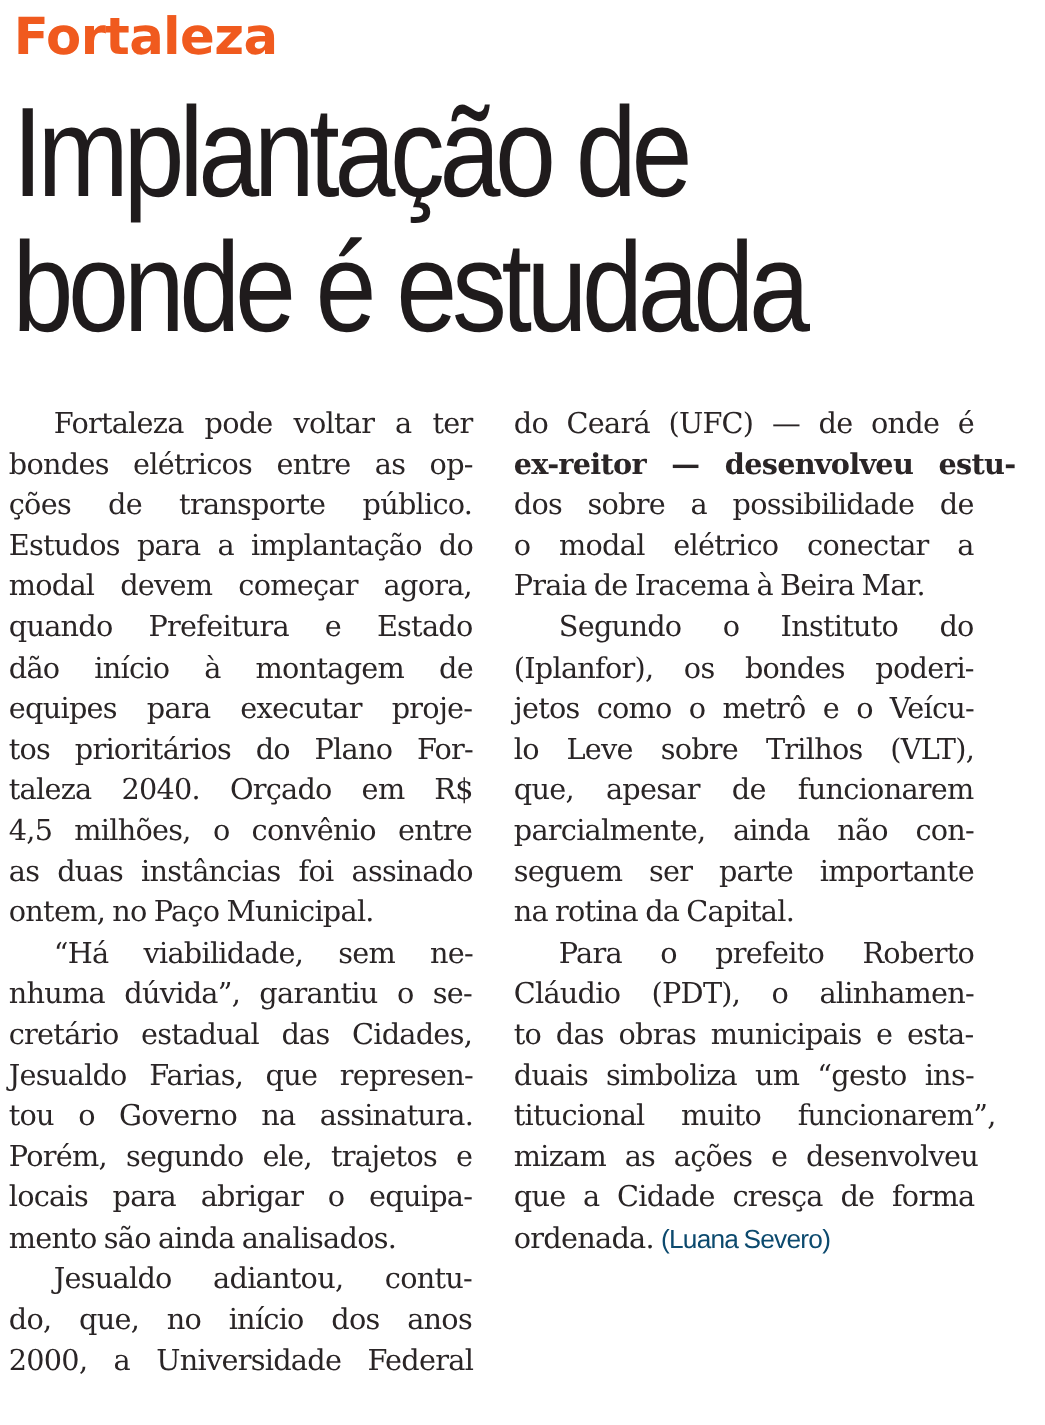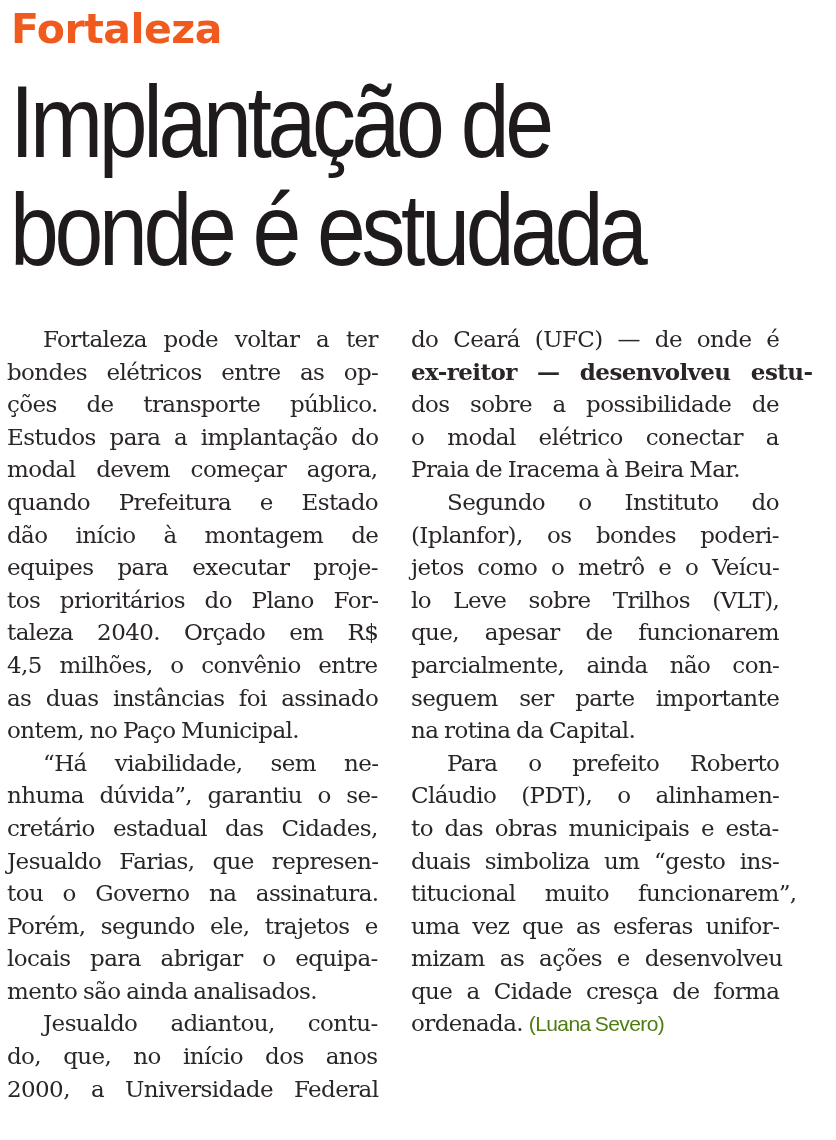--- a/index.html
+++ b/index.html
@@ -63,21 +63,21 @@
       letter-spacing: -0.6px;
       word-spacing: -1px;
       overflow: visible;
     }
     .line.indent { padding-left: 36px; }
     .line.last { text-align-last: left; }
     .byline {
       font-family: "Liberation Sans", sans-serif;
       font-size: 21px;
       letter-spacing: -0.6px;
-      color: #4d7c0f;
+      color: #0c4a6e;
     }
   </style>
 </head>
 <body>
 
 <div class="section-tag" style="color: rgb(240, 90, 30);">Fortaleza</div>
 
 <h1 class="headline">
   <span class="hl-line">Implantação de</span>
   <span class="hl-line">bonde é estudada</span>
@@ -121,17 +121,16 @@
     <span class="line"><span style="display: inline-block; white-space: nowrap; word-spacing: 15.5px;">lo Leve sobre Trilhos (VLT),</span></span>
     <span class="line"><span style="display: inline-block; white-space: nowrap; word-spacing: 19px;">que, apesar de funcionarem</span></span>
     <span class="line"><span style="display: inline-block; white-space: nowrap; word-spacing: 15.3333px;">parcialmente, ainda não con-</span></span>
     <span class="line"><span style="display: inline-block; white-space: nowrap; word-spacing: 14.6667px;">seguem ser parte importante</span></span>
     <span class="line last"><span>na rotina da Capital.</span></span>
     <span class="line indent"><span style="display: inline-block; white-space: nowrap; word-spacing: 24px;">Para o prefeito Roberto</span></span>
     <span class="line"><span style="display: inline-block; white-space: nowrap; word-spacing: 18.3333px;">Cláudio (PDT), o alinhamen-</span></span>
     <span class="line"><span style="display: inline-block; white-space: nowrap; word-spacing: 5px;">to das obras municipais e esta-</span></span>
     <span class="line"><span style="display: inline-block; white-space: nowrap; word-spacing: 7.75px;">duais simboliza um “gesto ins-</span></span>
     <span class="line"><span style="display: inline-block; white-space: nowrap; word-spacing: 22.5px;">titucional muito funcionarem”,</span></span>
-    <span class="line"><span style="display: inline-block; white-space: nowrap; word-spacing: 6px;">uma vez que as esferas unifor-</span></span>
     <span class="line"><span style="display: inline-block; white-space: nowrap; word-spacing: 8.25px;">mizam as ações e desenvolveu</span></span>
     <span class="line"><span style="display: inline-block; white-space: nowrap; word-spacing: 7.4px;">que a Cidade cresça de forma</span></span>
     <span class="line last"><span>ordenada.</span> <span class="byline">(Luana Severo)</span></span>
   </div>
 
 </body></html>

